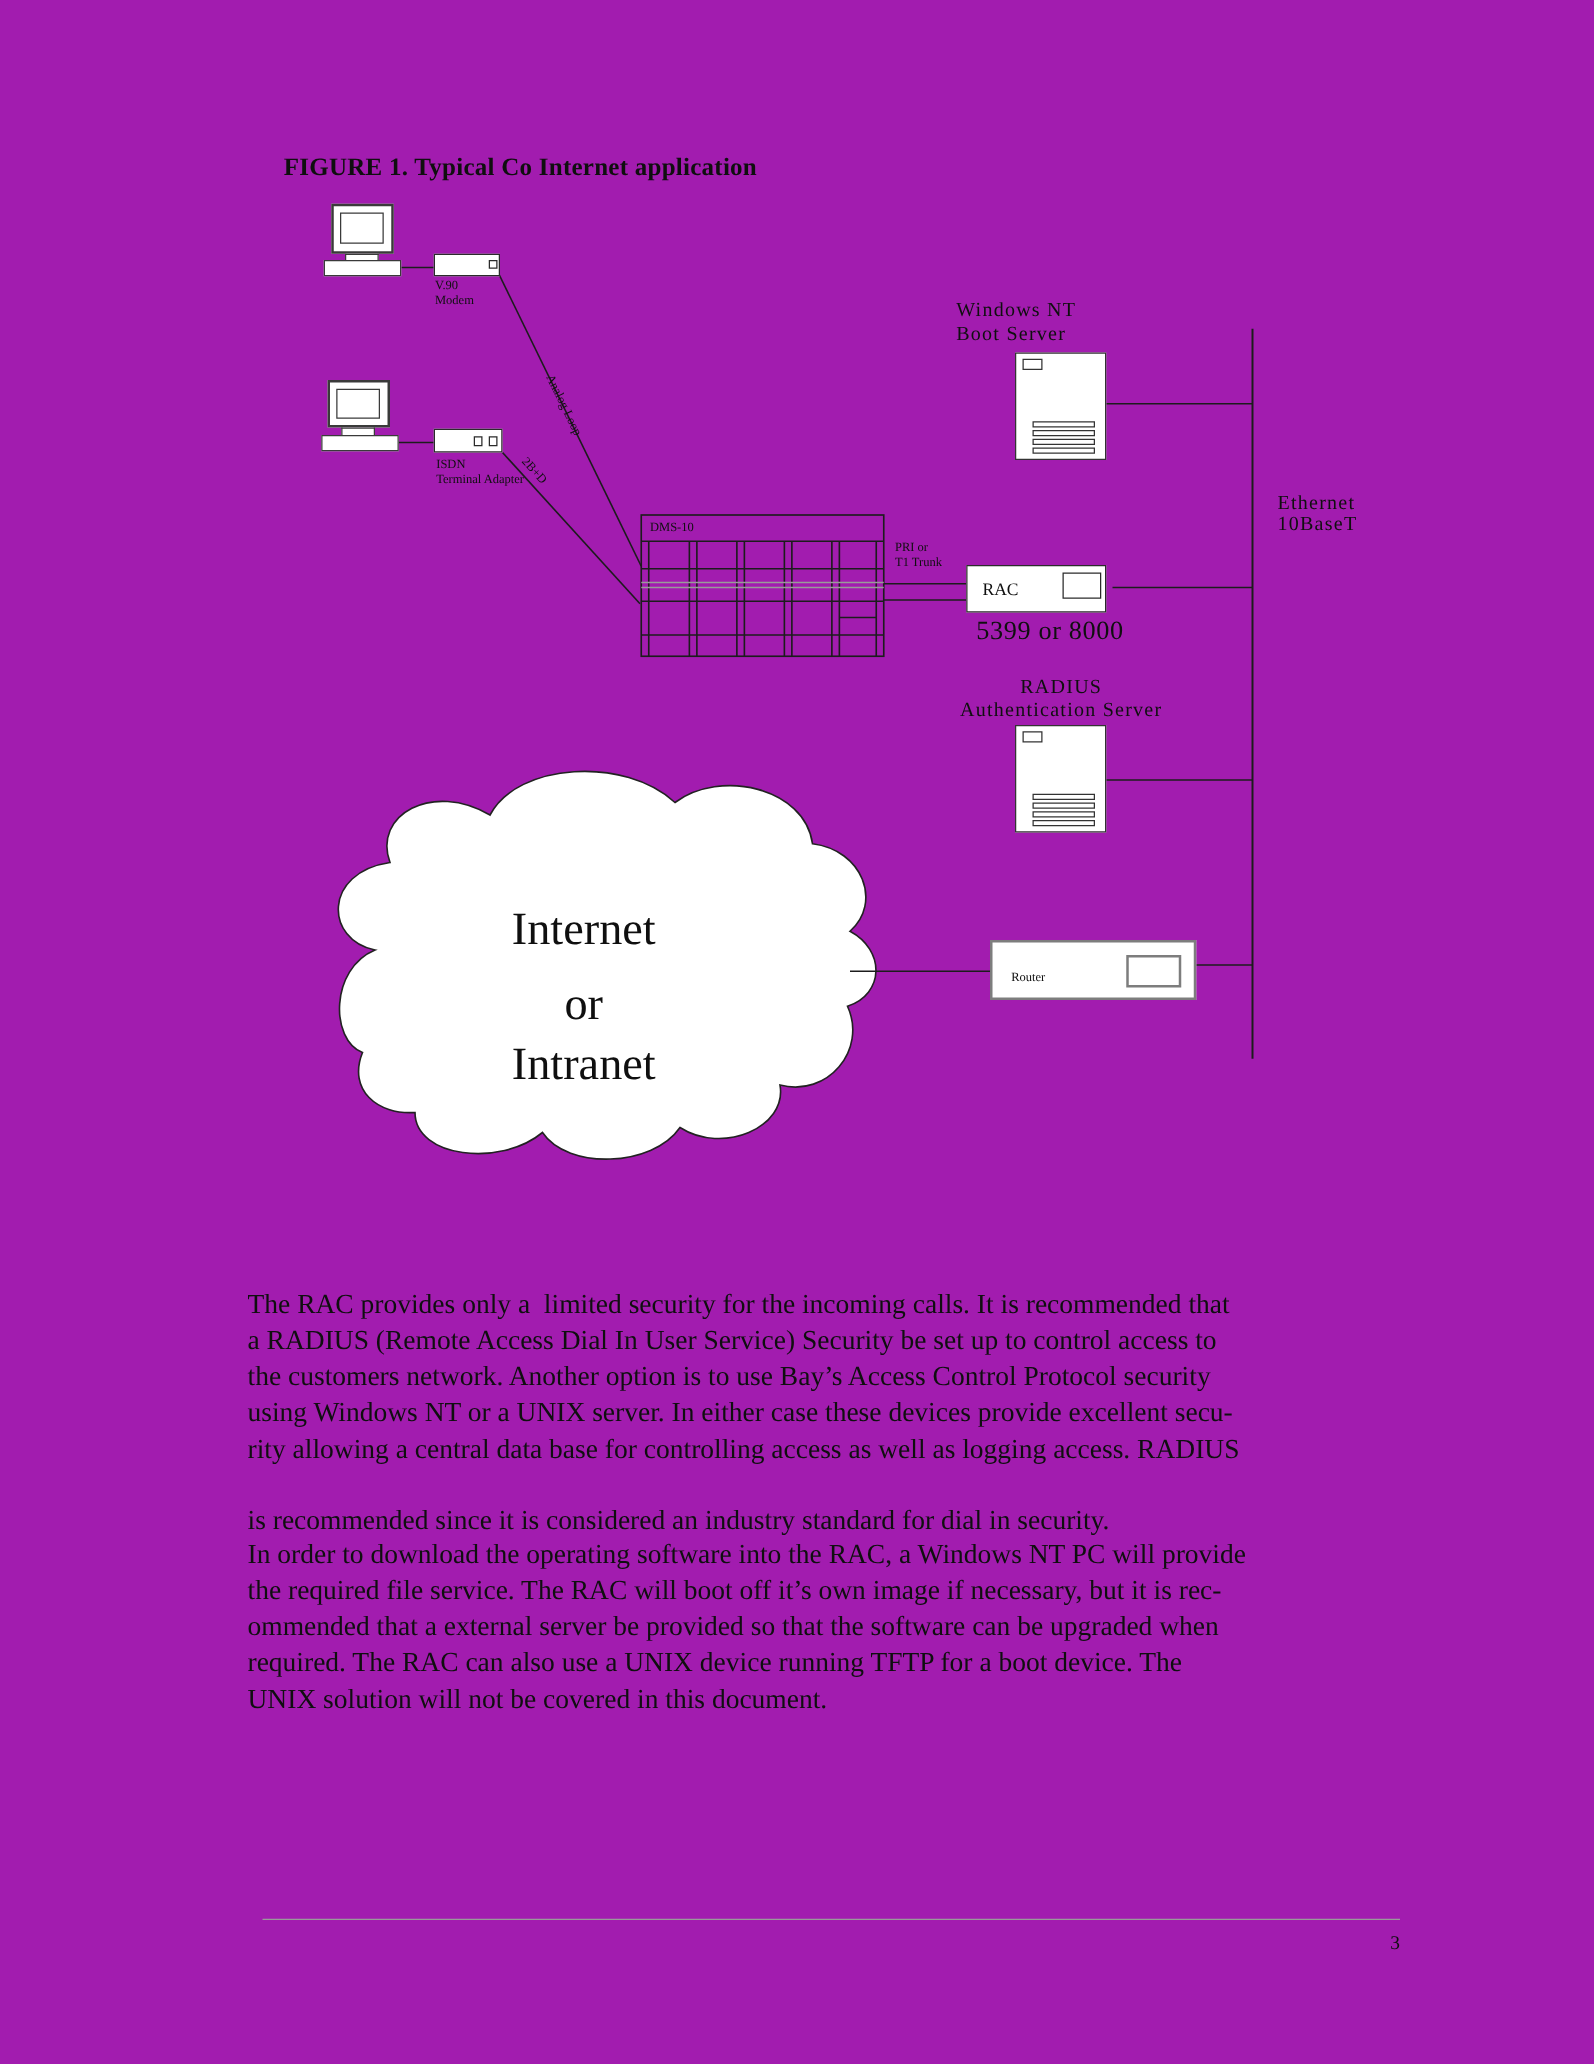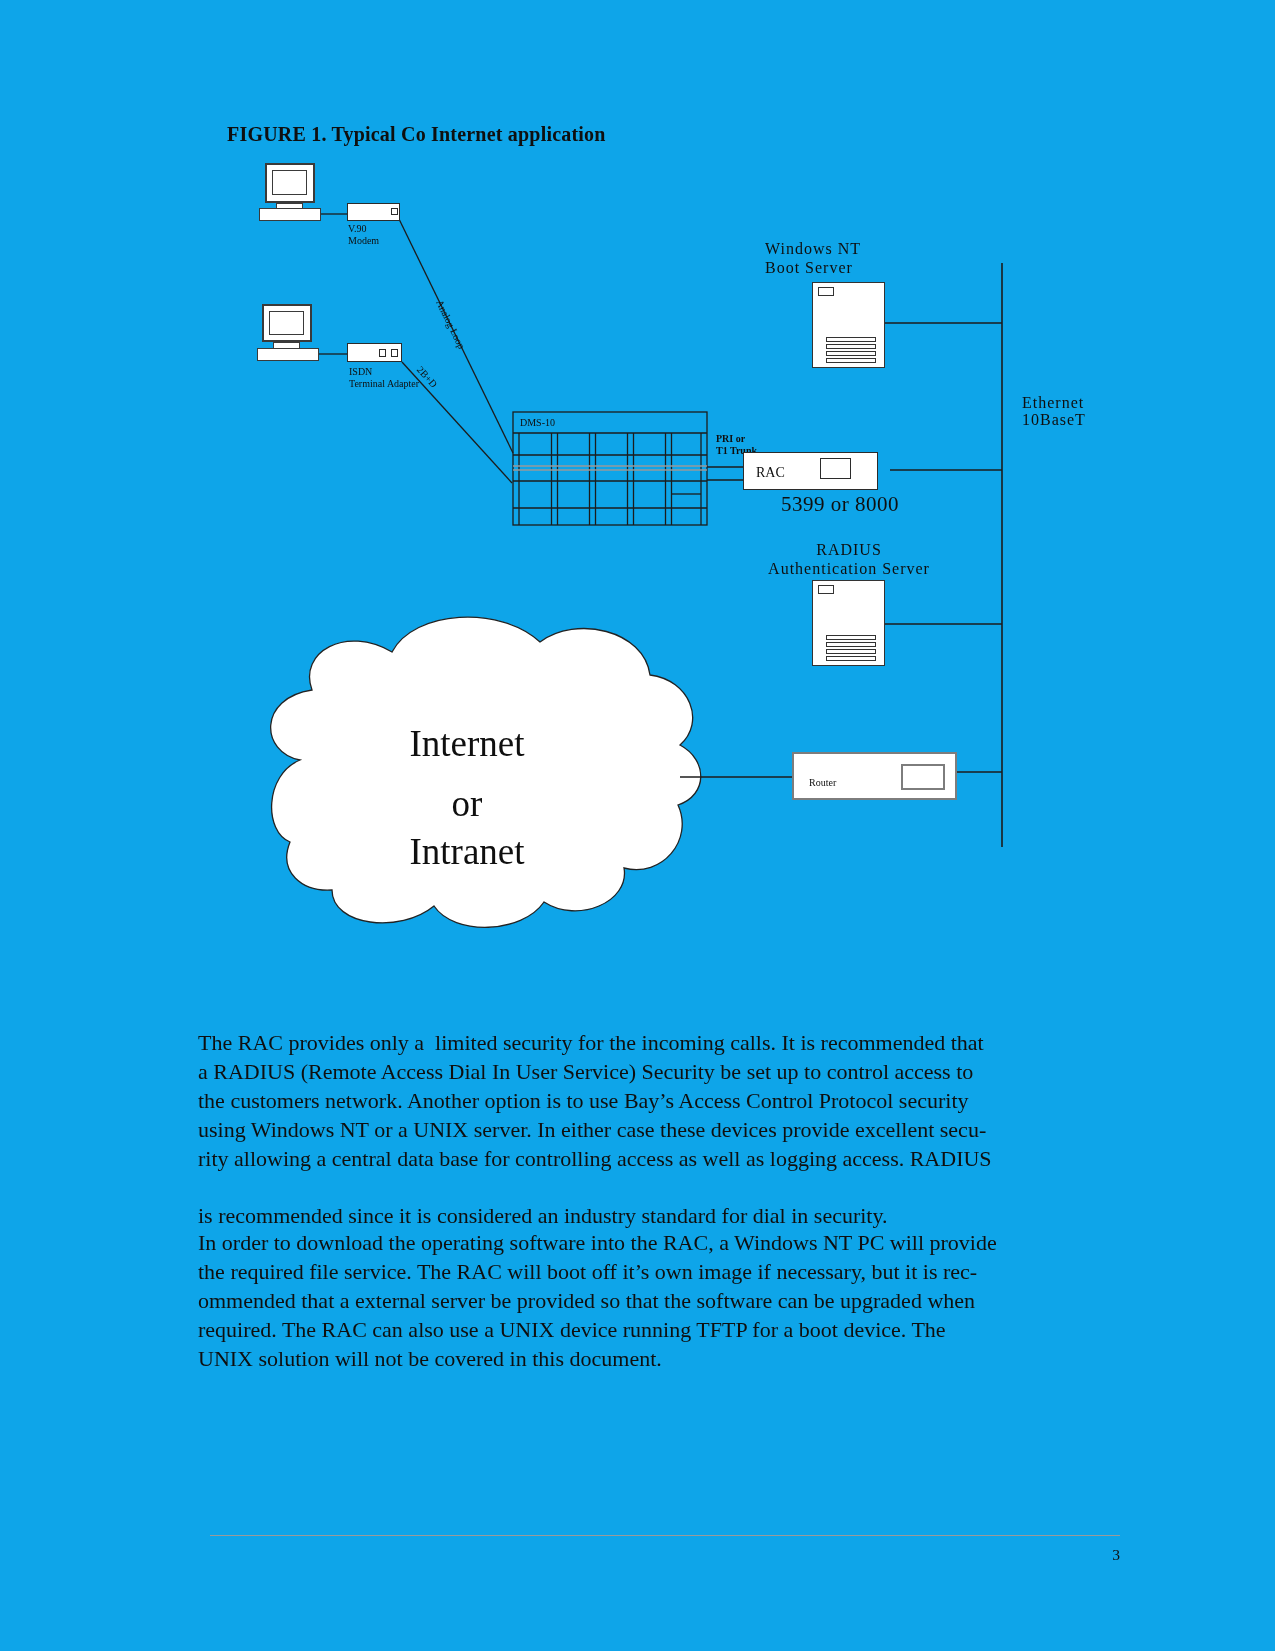--- a/index.html
+++ b/index.html
@@ -1,16 +1,16 @@
 <!DOCTYPE html>
 <html><head>
 <meta charset="utf-8">
 <style>
   html,body{margin:0;padding:0;background:#ffffff;}
-  .page{position:relative;width:1275px;height:1651px;background:#0ea5e9;
+  .page{position:relative;width:1275px;height:1651px;background:#a21caf;
         font-family:"Liberation Serif",serif;color:#0f0f0f;overflow:hidden;}
   .abs{position:absolute;}
   
   .fig-title{position:absolute;left:227px;top:123px;font-size:20px;font-weight:bold;letter-spacing:.2px;}
   
   .box{position:absolute;background:#fff;box-sizing:border-box;}
   .bk{border:1.6px solid #2b2b2b;}
   
   .monitor{border:2px solid #3a3a3a;}
   .screen{border:1.5px solid #3a3a3a;}
@@ -131,23 +131,23 @@
     <div class="sq" style="left:31px;top:5px;width:7px;height:8px;"></div>
     <div class="sq" style="left:43px;top:5px;width:7px;height:8px;"></div>
   </div>
   <div class="lbl-xs" style="left:349px;top:366px;"><span>ISDN</span><br><span>Terminal Adapter</span></div>
 
   <div class="lbl-rot" style="left:444px;top:298px;transform:rotate(64deg);">Analog Loop</div>
   <div class="lbl-rot" style="left:423px;top:364px;transform:rotate(48deg);">2B+D</div>
 
   <div class="lbl-xs" style="left:520px;top:417px;">DMS-10</div>
 
-  <div class="lbl-xs" style="left:716px;top:433px;font-weight:bold;"><span>PRI or</span><br><span>T1 Trunk</span></div>
+  <div class="lbl-xs" style="left:716px;top:433px;"><span>PRI or</span><br><span>T1 Trunk</span></div>
 
-  <div class="box rac-box" style="left:743px;top:452px;width:135px;height:38px;">
+  <div class="box rac-box" style="left:773px;top:452px;width:112px;height:38px;">
     <div class="rac-label">RAC</div>
     <div class="rac-port"></div>
   </div>
   <div class="rac-model">5399 or 8000</div>
 
   <div class="lbl-srv" style="left:765px;top:239px;"><span>Windows NT</span><br><span>Boot Server</span></div>
   <div class="server" style="left:812px;top:282px;">
     <div class="led"></div>
     <div class="vent" style="top:54px;"></div>
     <div class="vent" style="top:61px;"></div>

